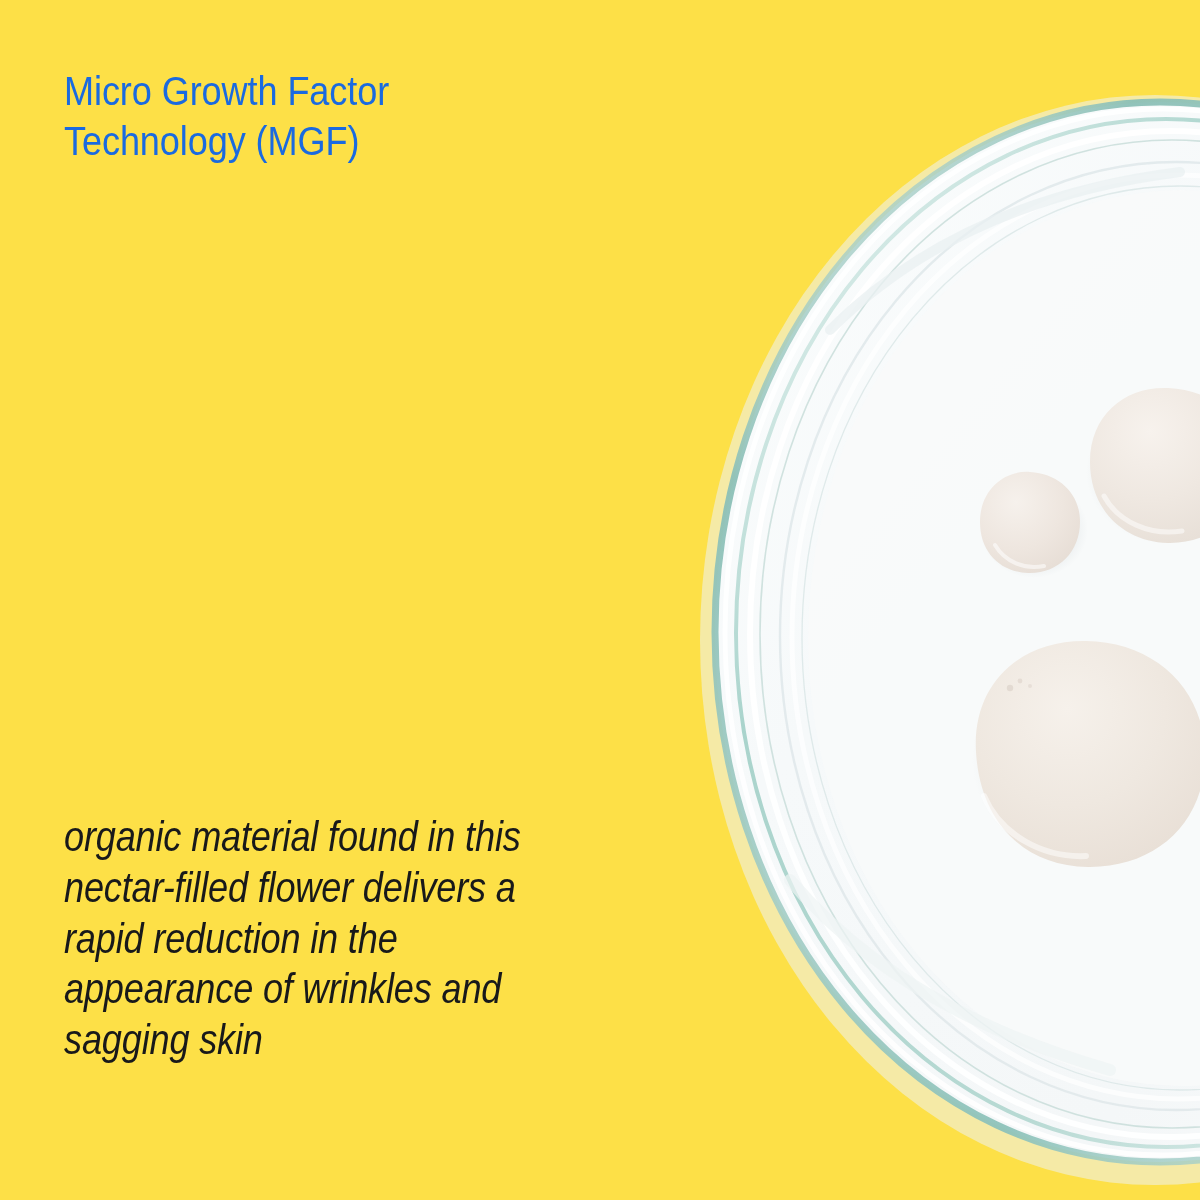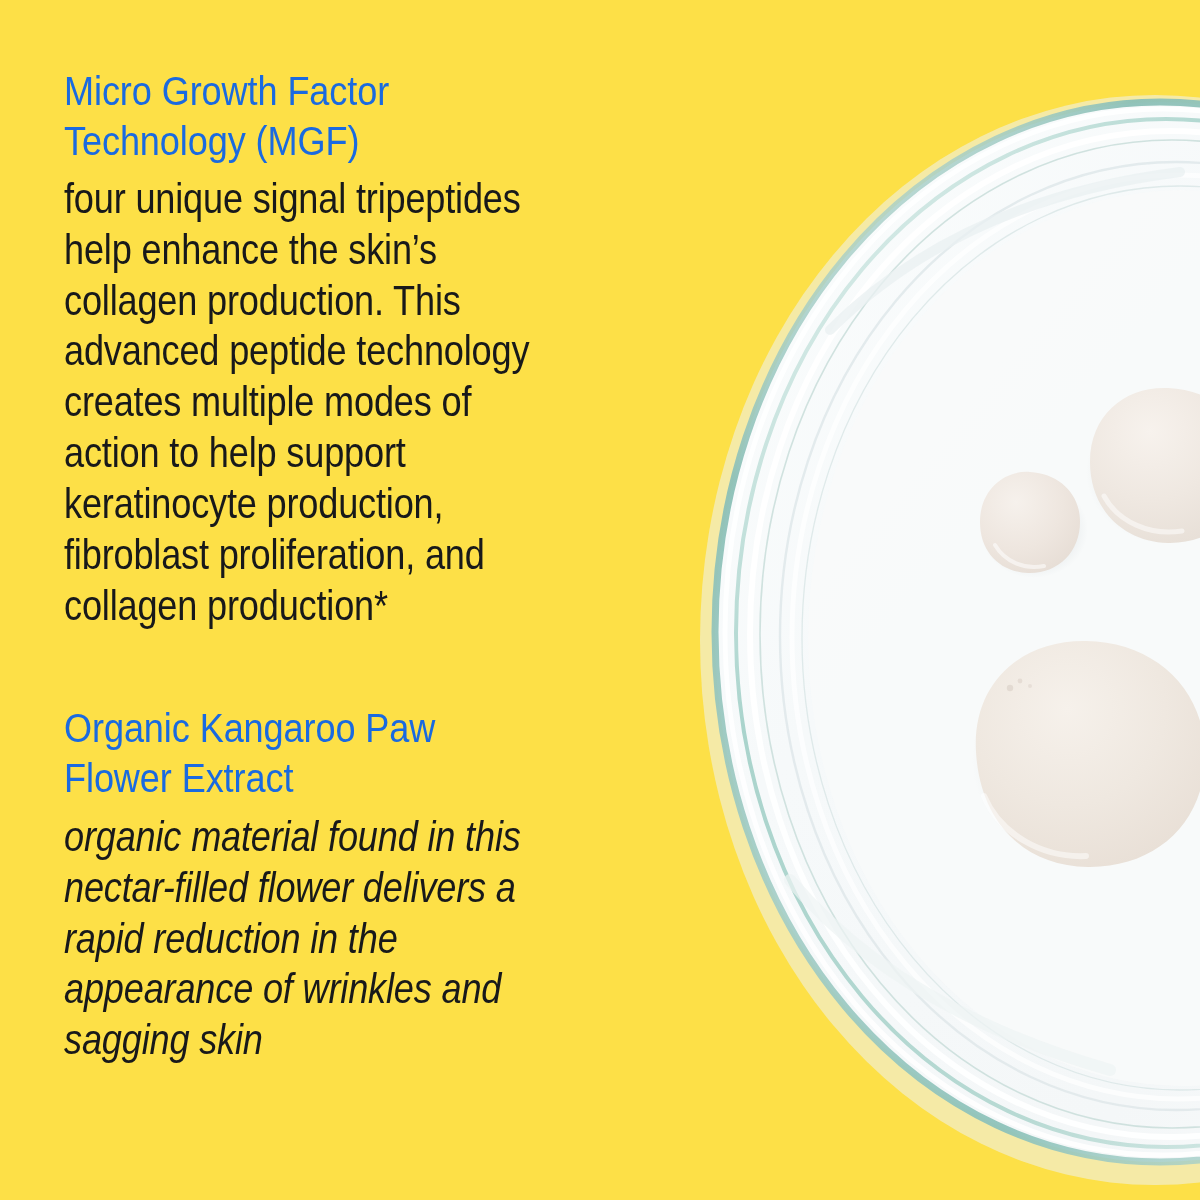--- a/index.html
+++ b/index.html
@@ -172,36 +172,21 @@
     </svg>
   </div>
 
   <div class="text-col">
 
     <div class="block-mgf-heading">
       <h2 class="heading">Micro Growth Factor
 Technology (MGF)</h2>
     </div>
 
-    <div class="block-mgf-body">
-      <p class="body">four unique signal tripeptides
-help enhance the skin’s
-collagen production. This
-advanced peptide technology
-creates multiple modes of
-action to help support
-keratinocyte production,
-fibroblast proliferation, and
-collagen production*</p>
-    </div>
 
-    <div class="block-kpf-heading">
-      <h2 class="heading">Organic Kangaroo Paw
-Flower Extract</h2>
-    </div>
 
     <div class="block-kpf-body">
       <p class="body">organic material found in this
 nectar-filled flower delivers a
 rapid reduction in the
 appearance of wrinkles and
 sagging skin</p>
     </div>
 
 

